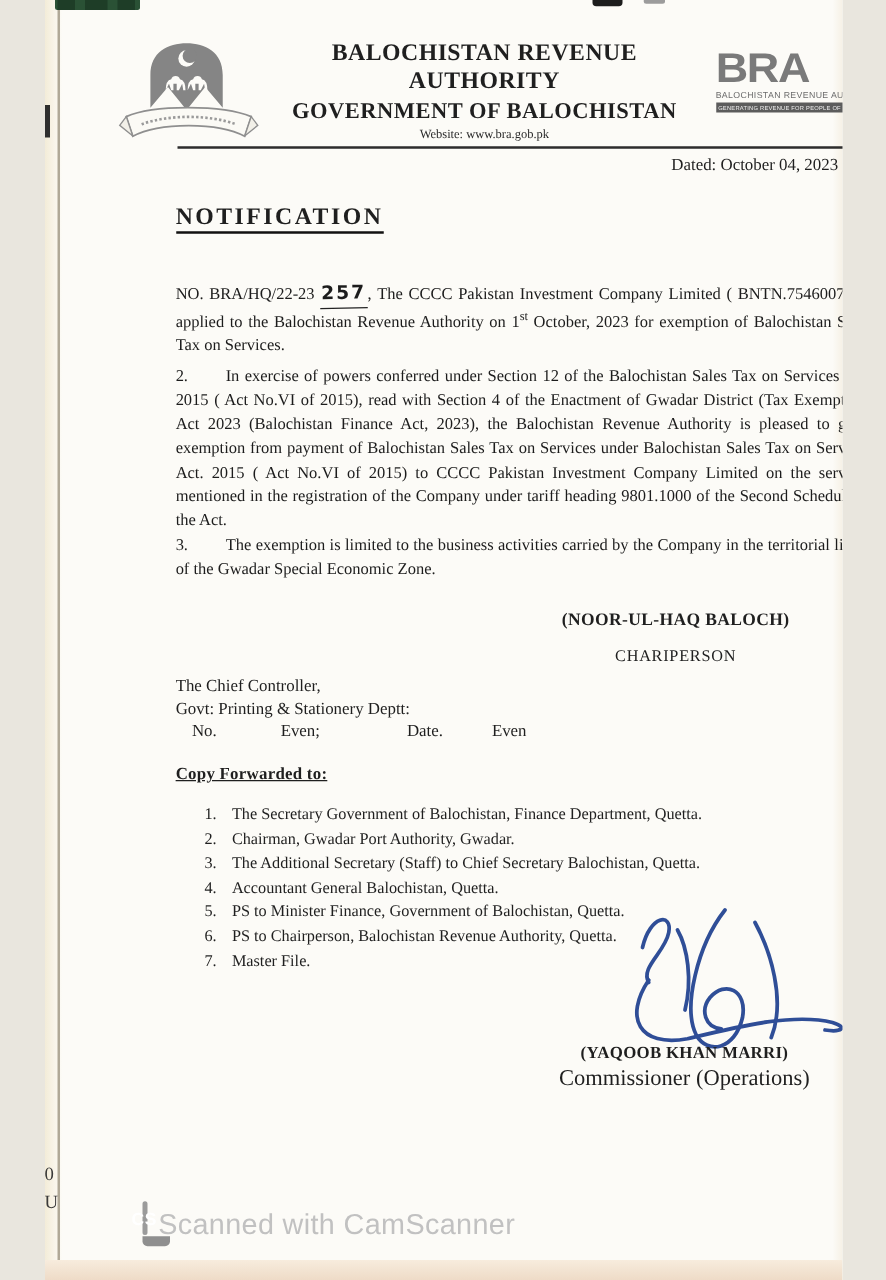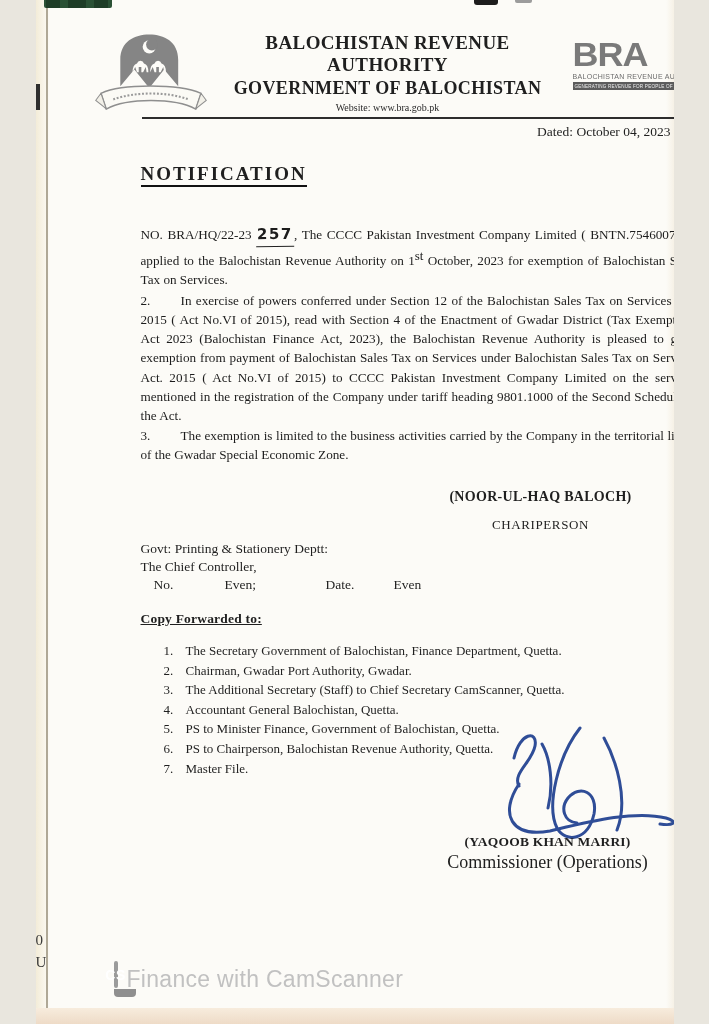--- a/index.html
+++ b/index.html
@@ -47,21 +47,21 @@
                      border-bottom:2.5px solid #111; padding-bottom:1px; }
 
   
   .para { position:absolute; left:105px; width:557px; font-size:13.2px; line-height:1.45;
           text-align:justify; color:#1c1c1c; }
   .p1 { top:224px; } .p2 { top:291px; } .p3 { top:426px; }
   .pnum { display:inline-block; width:40px; }
   .handwritten { font-family:"DejaVu Sans",sans-serif; font-weight:bold; font-size:15px;
                  letter-spacing:1.5px; border-bottom:1.6px solid #222; padding:0 1px;
                  display:inline-block; transform:rotate(-1deg); }
-  sup { font-size:13px; }
+  sup { font-size:10px; }
 
   
   .noor { position:absolute; left:392px; top:489px; width:226px; text-align:center; }
   .noor .nm { font-size:14px; font-weight:bold; letter-spacing:.3px; }
   .noor .tl { font-size:13px; letter-spacing:.6px; margin-top:12px;text-align:center; }
 
   .controller { position:absolute; left:105px; top:540px; font-size:13.5px; line-height:1.32; }
   .controller .cols span { display:inline-block;margin-left:13px; }
   .controller .c1 { width:58px; } .c2 { width:88px; } .c3 { width:55px; }
 
@@ -141,38 +141,38 @@
   <p class="para p2"><span class="pnum">2.</span><span>In exercise of powers conferred under Section 12 of the Balochistan Sales Tax on Services Act, 2015 ( Act No.VI of 2015), read with Section 4 of the Enactment of Gwadar District (Tax Exemption) Act 2023 (Balochistan Finance Act, 2023), the Balochistan Revenue Authority is pleased to grant exemption from payment of Balochistan Sales Tax on Services under Balochistan Sales Tax on Services Act. 2015 ( Act No.VI of 2015) to CCCC Pakistan Investment Company Limited on the services mentioned in the registration of the Company under tariff heading 9801.1000 of the Second Schedule of the Act.</span></p>
 
   <p class="para p3"><span class="pnum">3.</span><span>The exemption is limited to the business activities carried by the Company in the territorial limits of the Gwadar Special Economic Zone.</span></p>
 
   <div class="noor">
     <div class="nm">(NOOR-UL-HAQ BALOCH)</div>
     <div class="tl">CHARIPERSON</div>
   </div>
 
   <div class="controller">
+    <div>The Chief Controller,</div>
     <div>Govt: Printing &amp; Stationery Deptt:</div>
-    <div>The Chief Controller,</div>
     <div class="cols"><span class="c1">No.</span><span class="c2">Even;</span><span class="c3">Date.</span><span>Even</span></div>
   </div>
 
   <div class="copy-head">Copy Forwarded to:</div>
   <div class="copy-list">
     <div class="row">
         <span class="no">1.</span>
         <span>The Secretary Government of Balochistan, Finance Department, Quetta.</span>
       </div>
     <div class="row">
         <span class="no">2.</span>
         <span>Chairman, Gwadar Port Authority, Gwadar.</span>
       </div>
     <div class="row">
         <span class="no">3.</span>
-        <span>The Additional Secretary (Staff) to Chief Secretary CamScanner, Quetta.</span>
+        <span>The Additional Secretary (Staff) to Chief Secretary Balochistan, Quetta.</span>
       </div>
     <div class="row">
         <span class="no">4.</span>
         <span>Accountant General Balochistan, Quetta.</span>
       </div>
     <div class="row">
         <span class="no">5.</span>
         <span>PS to Minister Finance, Government of Balochistan, Quetta.</span>
       </div>
     <div class="row">
@@ -203,17 +203,17 @@
   <div class="stray">
     <div>0</div>
     <div>U</div>
   </div>
 
   <div class="cam">
     <div class="cs-icon">
       <div class="cs-top">CS</div>
       <div class="cs-tab"></div>
     </div>
-    <div class="cam-text">Finance with CamScanner</div>
+    <div class="cam-text">Scanned with CamScanner</div>
   </div>
 
   <div class="edge-bottom"></div>
 </div>
 
 </body></html>

